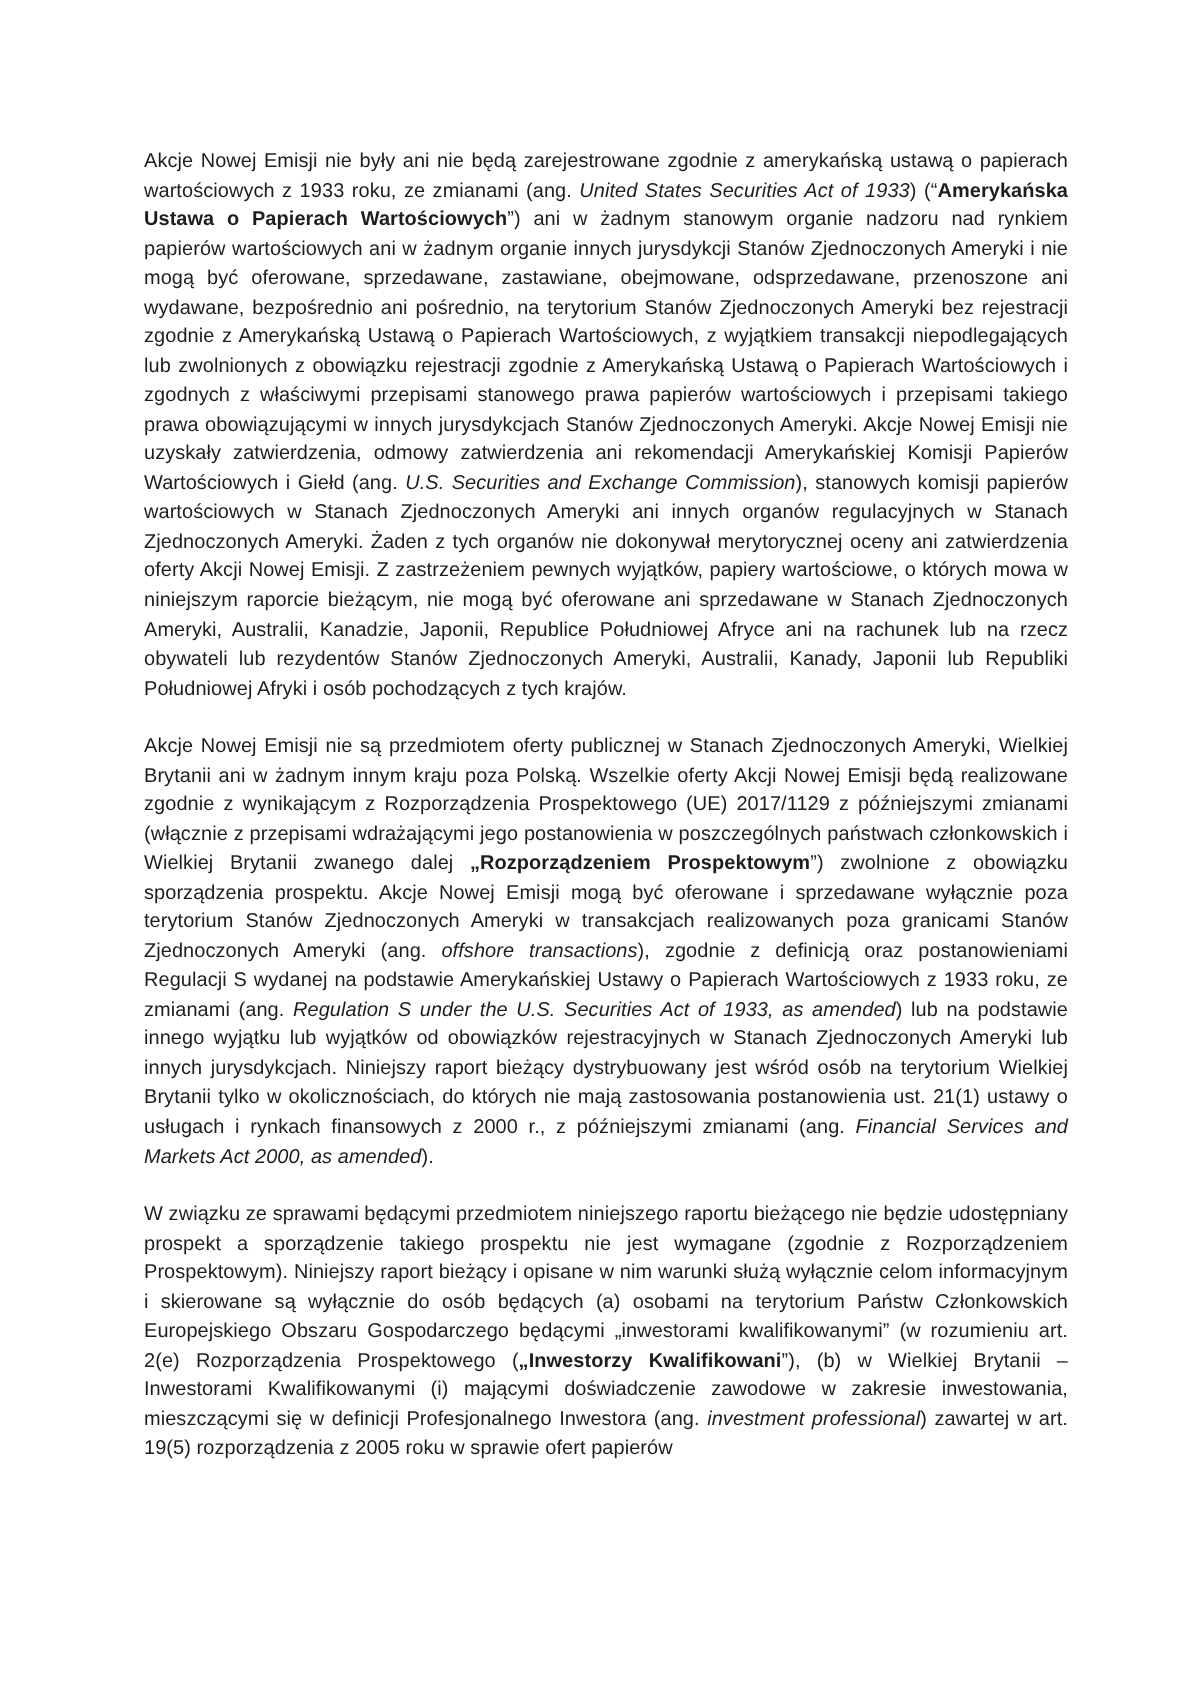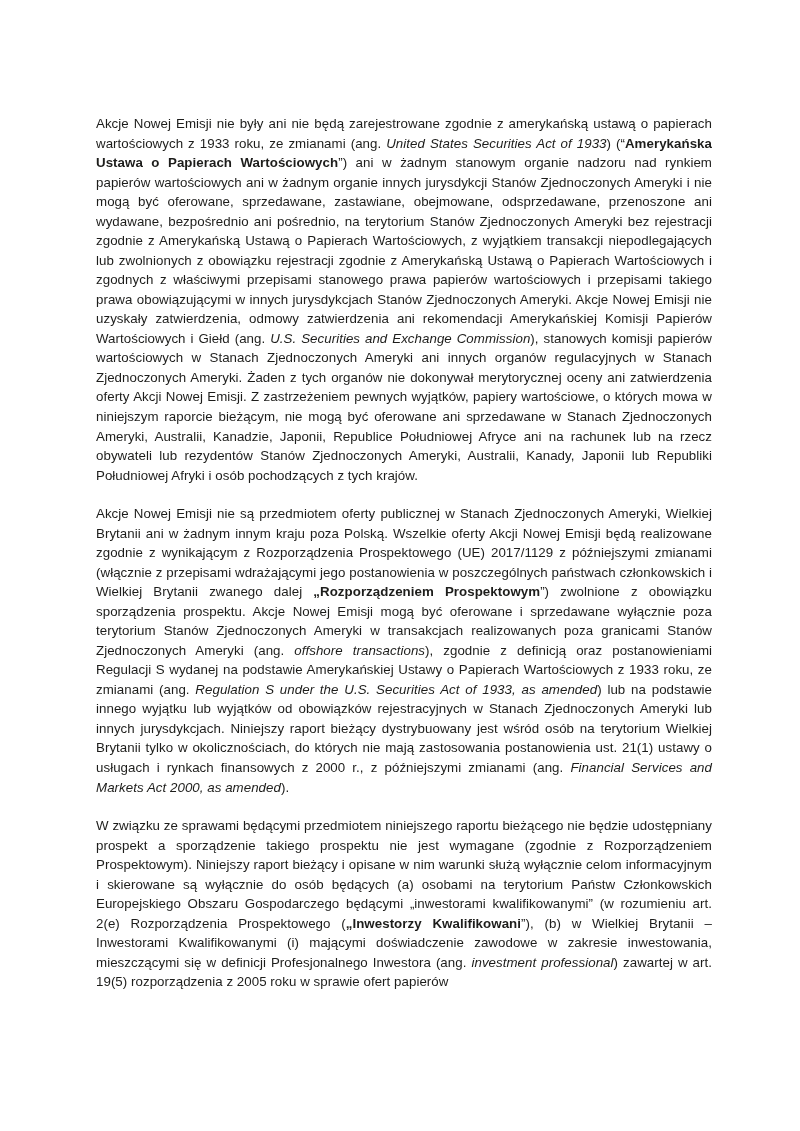--- a/index.html
+++ b/index.html
@@ -4,21 +4,21 @@
 <style>
   html, body {
     margin: 0;
     padding: 0;
     background: #ffffff;
   }
   .page {
     position: relative;
     width: 800px;
     height: 1106px;
-    margin: 17px auto;
+    margin: 0 auto;
     background: #ffffff;
     box-sizing: border-box;
     padding: 97px 88px 40px 96px;
     overflow: hidden;
   }
   .para {
     font-family: "Liberation Sans", "DejaVu Sans", sans-serif;
     font-size: 13.3px;
     line-height: 1.47;
     color: #1d1d1b;

